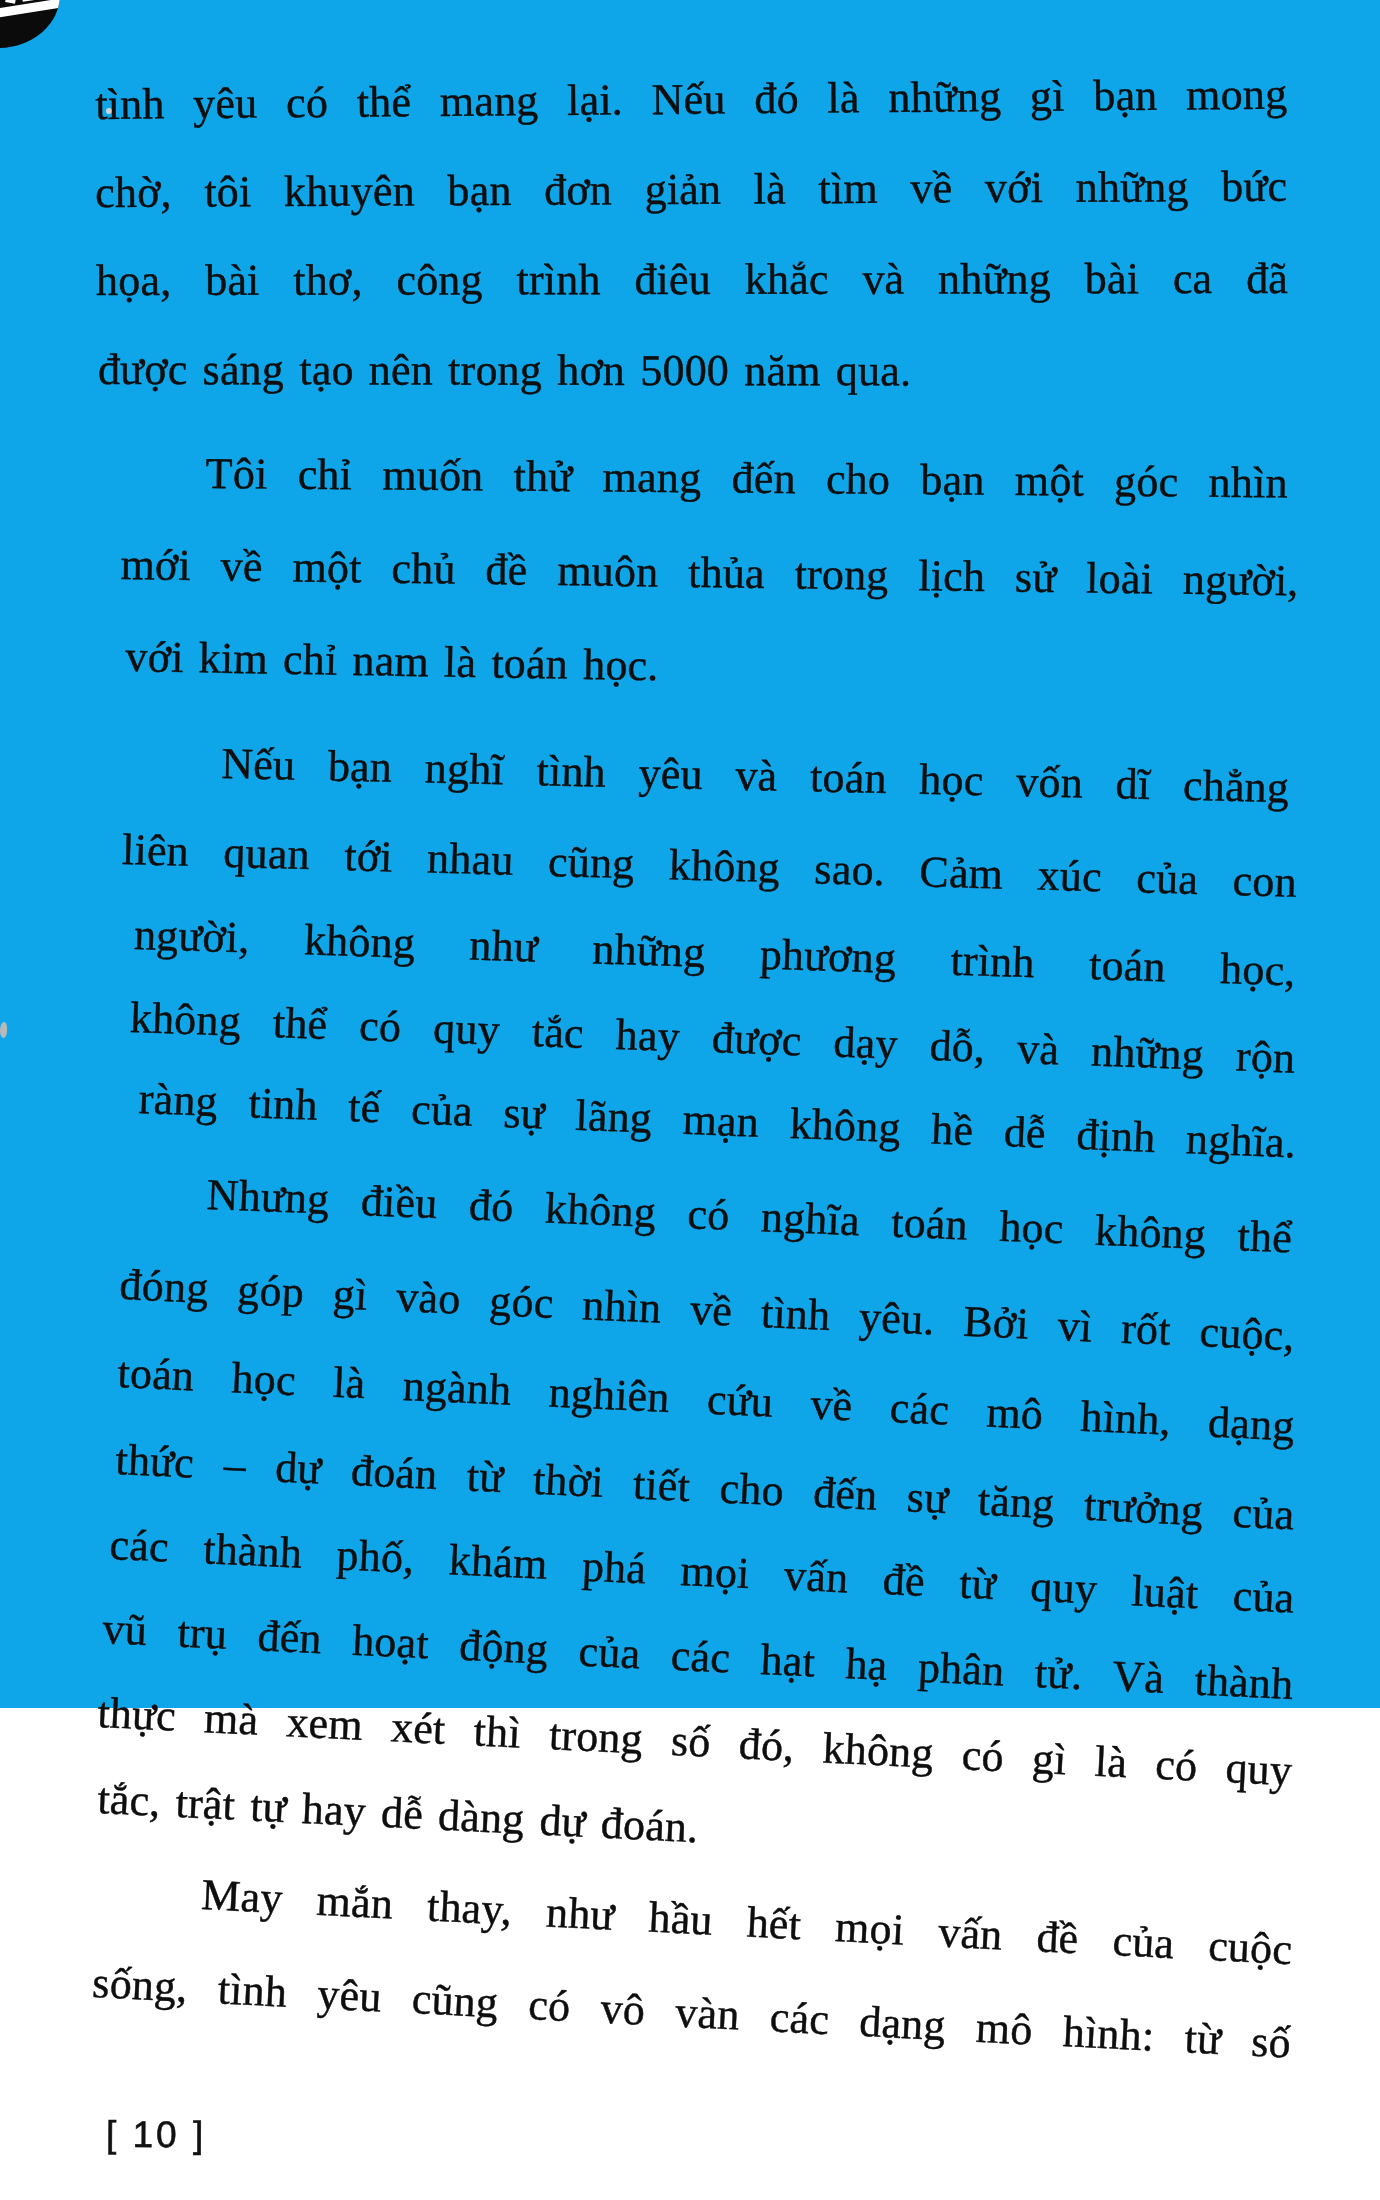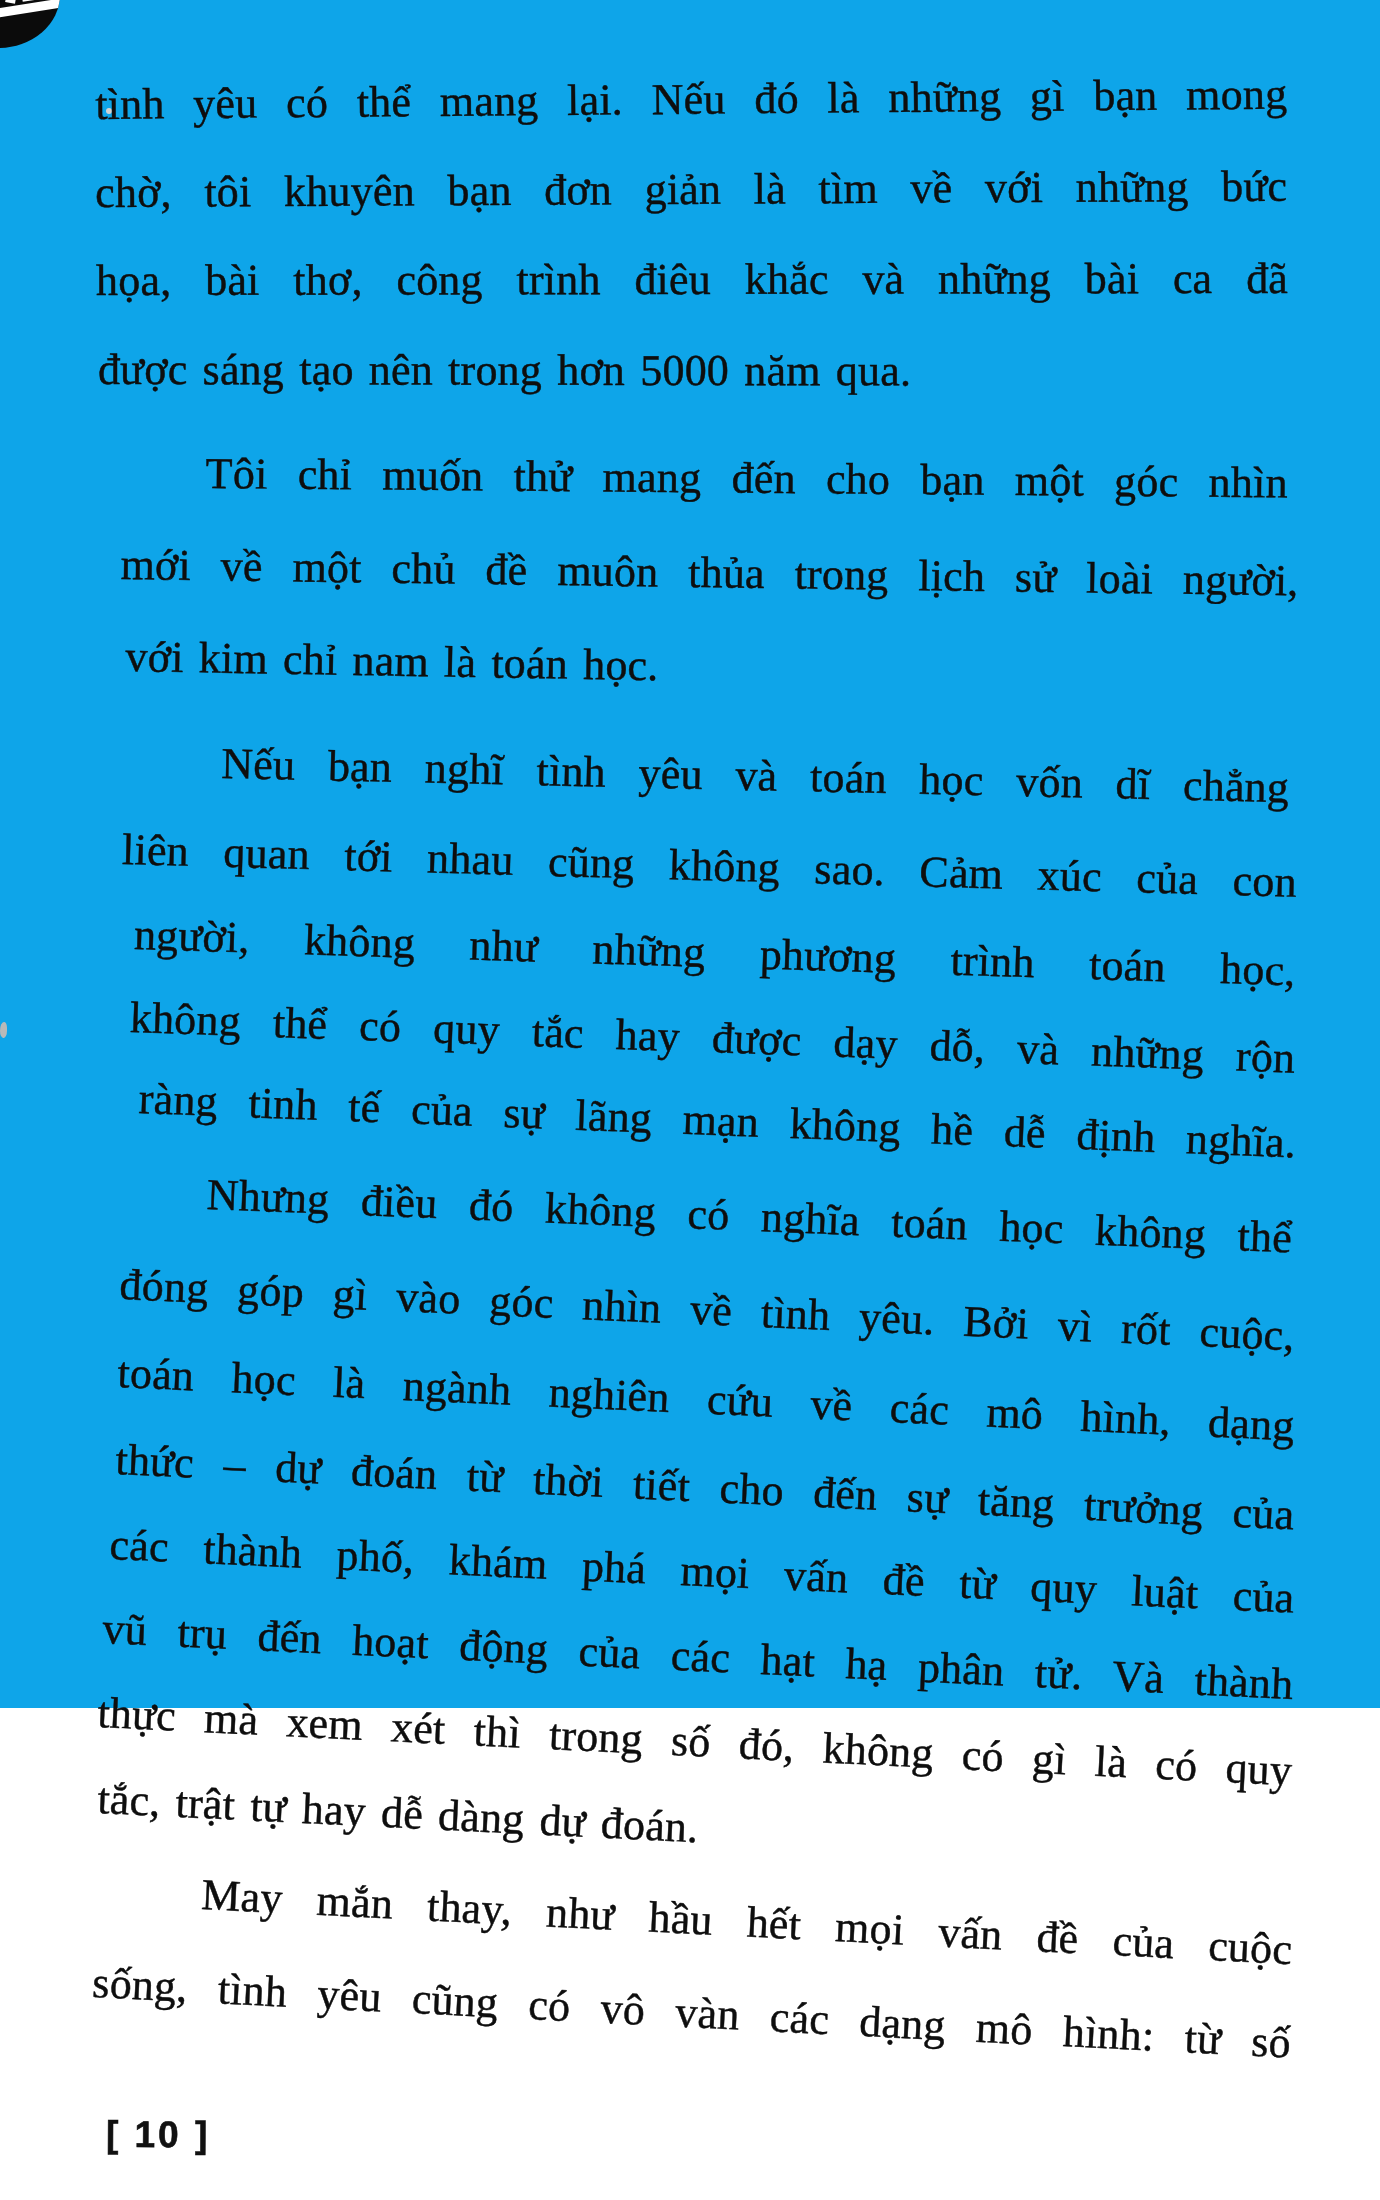--- a/index.html
+++ b/index.html
@@ -29,21 +29,21 @@
   }
   .line.endp{
     text-align:left;
     text-align-last:left;
     word-spacing:4px;
   }
   .page-number{
     position:absolute;
     left:106px;top:2114px;
     font-family:"Liberation Sans","DejaVu Sans",sans-serif;
-    font-weight:bold;
+    font-weight:normal;
     font-size:37px;
     letter-spacing:3px;
     color:#111;
     -webkit-text-stroke:0.6px #111;
     transform:rotate(0.3deg);
   }
   
   .stamp{
     position:absolute;left:-64px;top:-58px;
     width:124px;height:106px;

